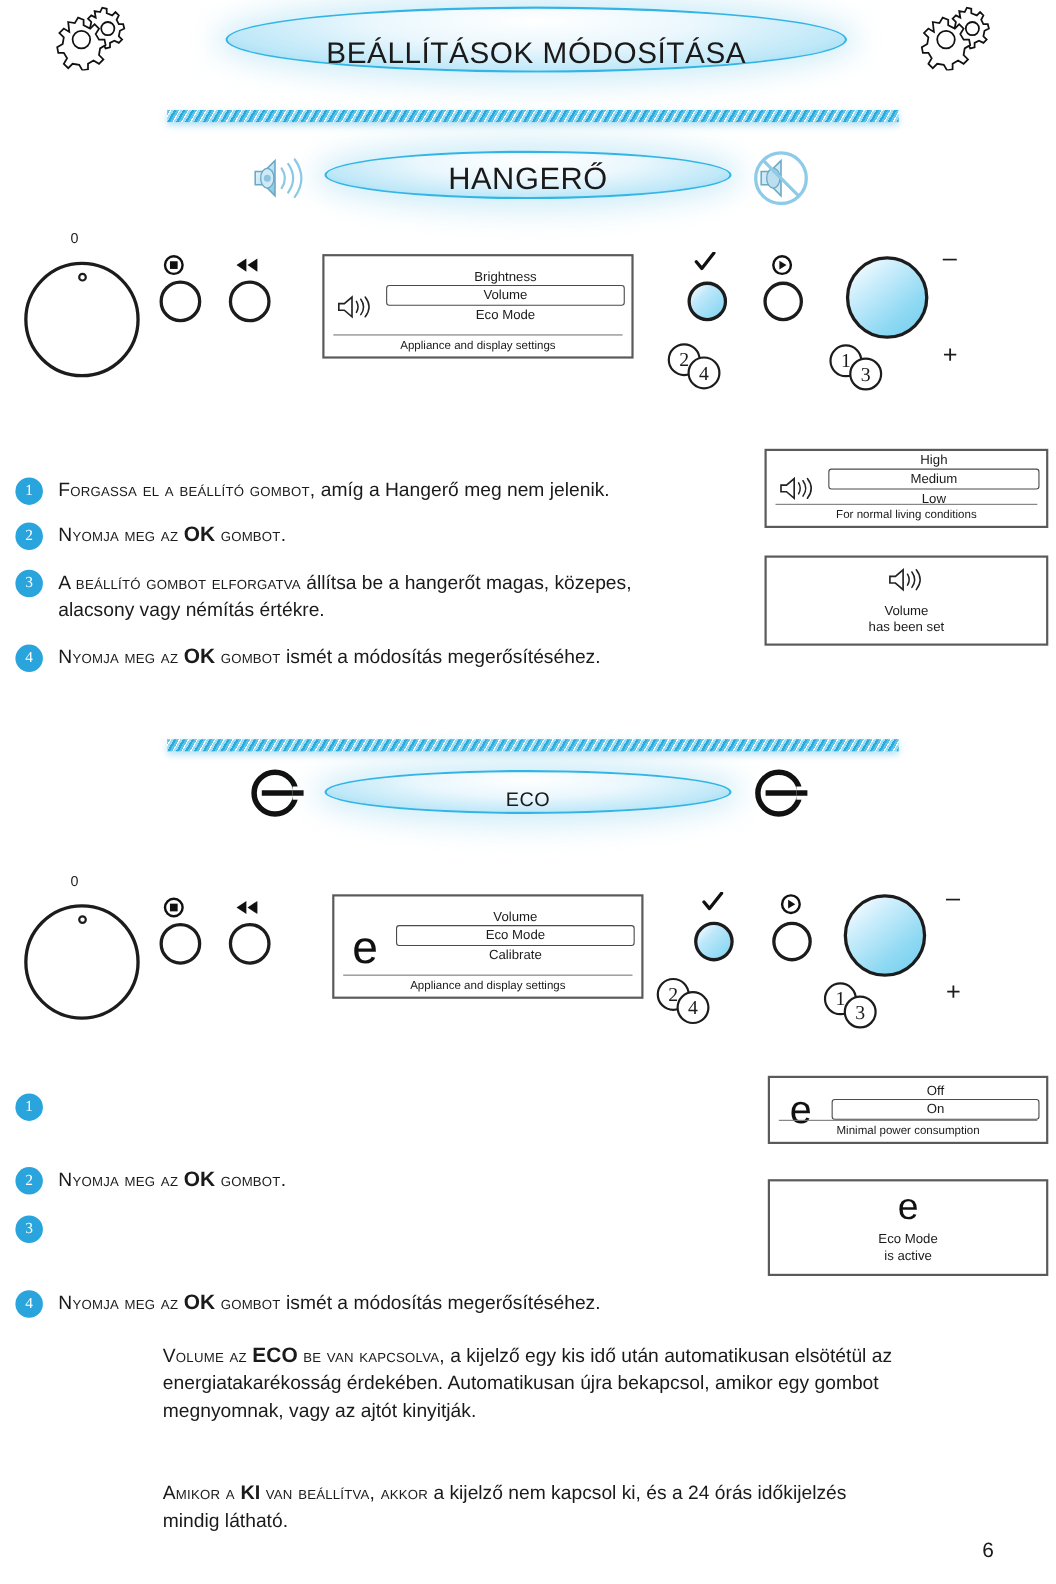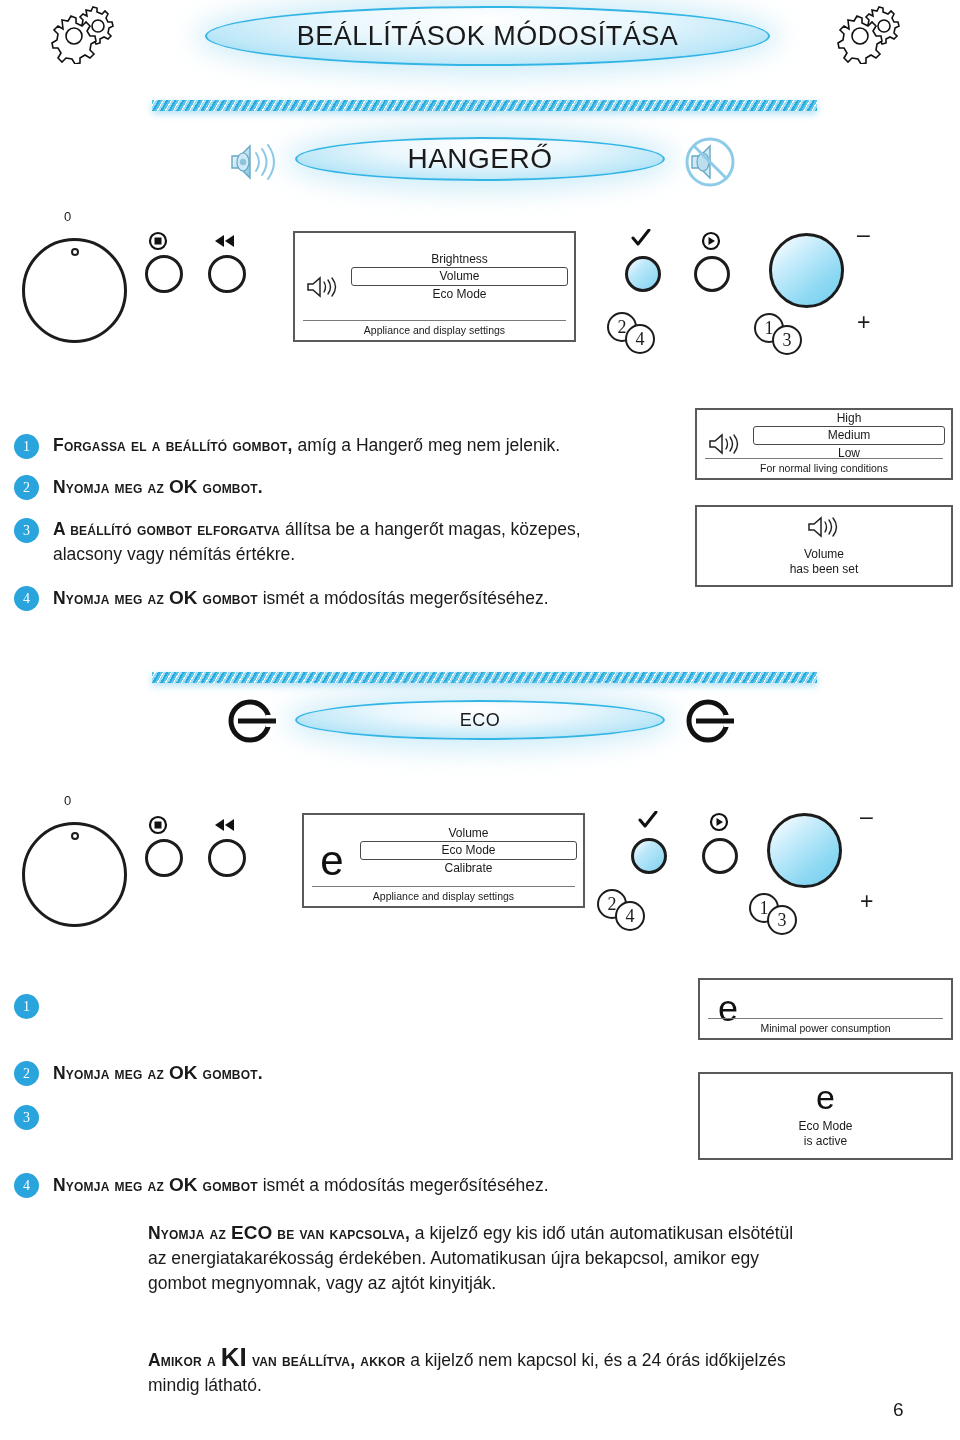--- a/index.html
+++ b/index.html
@@ -19,21 +19,21 @@
 
   
   .banner {
     position: absolute;
     border-radius: 50%;
     background:
       radial-gradient(ellipse at 50% 20%, #ffffff 0%, #eaf7fd 38%, #bfe8f8 72%, #7fd3f0 100%);
     border: 2px solid #32b5e5;
     box-shadow: 0 0 26px 10px rgba(150, 215, 240, .45);
     display: flex;
-    align-items: center;
+    align-items: flex-end;
     justify-content: center;
     box-sizing: border-box;
   }
   .banner span {
     color: #1a1a1a;
     letter-spacing: .5px;
     white-space: nowrap;
   }
 
   #banner-main { left: 205px; top: 6px; width: 565px; height: 60px; }
@@ -203,21 +203,21 @@
     margin-right: 14px;
     margin-top: 1px;
   }
   .step-text {
     font-size: 17.5px;
     line-height: 25px;
     color: #1a1a1a;
     max-width: 565px;
   }
   .sc { 
-    font-weight: bold;
+    font-weight: normal;
     font-variant: small-caps;
     letter-spacing: .2px;
     margin-top: 42px;
   }
   .kk { font-weight: bold; }
 
   
   .note {
     position: absolute;
     font-size: 17.5px;
@@ -311,21 +311,21 @@
   <div class="btn-circle" style="left:145px; top:255px; width:38px; height:38px;"></div>
 
   <div class="mini-icon" style="left:213px; top:232px;">
     <svg width="24" height="18" viewBox="0 0 24 18">
       <path d="M11 3 v12 L2 9 z" fill="#111"></path>
       <path d="M21 3 v12 L12 9 z" fill="#111"></path>
     </svg>
   </div>
   <div class="btn-circle" style="left:208px; top:255px; width:38px; height:38px;"></div>
 
-  <div class="screen" style="left:293px; top:231px; width:283px; height:111px;">
+  <div class="screen" style="left:293px; top:231px; width:283px; height:95px;">
     <div class="screen-icon">
       <svg width="34" height="24" viewBox="0 0 34 24">
         <path d="M2 9 h5 L14 3 v18 L7 15 H2 z" fill="#fff" stroke="#222" stroke-width="1.5"></path>
         <g fill="none" stroke="#222" stroke-width="1.4" stroke-linecap="round">
           <path d="M18 7 q3 5 0 10"></path>
           <path d="M22 5 q5 7 0 14"></path>
           <path d="M26 3 q7 9 0 18"></path>
         </g>
       </svg>
     </div>
@@ -512,32 +512,36 @@
 
 <div class="step" style="left:14px; top:1172px; width:640px;">
   <div class="step-badge">4</div>
   <div class="step-text"><span class="sc">Nyomja meg az </span><span class="kk" style="font-size:19px">OK</span><span class="sc"> gombot</span><span> ismét a módosítás megerősítéséhez.</span></div>
 </div>
 
 <div class="screen" style="left:698px; top:978px; width:255px; height:62px;">
   <div class="screen-icon">
     <span class="eco-e" style="font-size:36px;">e</span>
   </div>
+  <div class="screen-list" style="padding-bottom:18px;">
+    <div class="screen-line">Off</div>
+    <div class="screen-line sel">On</div>
+  </div>
   <div class="screen-footer">Minimal power consumption</div>
 </div>
 
 <div class="screen screen-centered" style="left:698px; top:1072px; width:255px; height:88px;">
   <div>
     <span class="eco-e" style="font-size:34px;">e</span>
   </div>
   <div class="msg" style="margin-top:6px;">Eco Mode</div>
   <div class="msg">is active</div>
 </div>
 
 <div class="note" style="left:148px; top:1220px; width:665px;">
-  <span class="sc">Nyomja az </span><span class="kk" style="font-size:19px">ECO</span><span class="sc"> be van kapcsolva,</span><span> a kijelző egy kis idő után automatikusan elsötétül az energiatakarékosság érdekében. Automatikusan újra bekapcsol, amikor egy gombot megnyomnak, vagy az ajtót kinyitják.</span>
+  <span class="sc">Volume az </span><span class="kk" style="font-size:19px">ECO</span><span class="sc"> be van kapcsolva,</span><span> a kijelző egy kis idő után automatikusan elsötétül az energiatakarékosság érdekében. Automatikusan újra bekapcsol, amikor egy gombot megnyomnak, vagy az ajtót kinyitják.</span>
 </div>
 
 <div class="note" style="left:148px; top:1345px; width:665px;">
-  <span class="sc">Amikor a </span><span class="kk" style="font-size:26px">KI</span><span class="sc"> van beállítva, akkor</span><span> a kijelző nem kapcsol ki, és a 24 órás időkijelzés mindig látható.</span>
+  <span class="sc">Amikor a </span><span class="kk" style="font-size:18px">KI</span><span class="sc"> van beállítva, akkor</span><span> a kijelző nem kapcsol ki, és a 24 órás időkijelzés mindig látható.</span>
 </div>
 
 <div class="page-num" style="left:893px; top:1399px;">6</div>
 
 </body></html>

